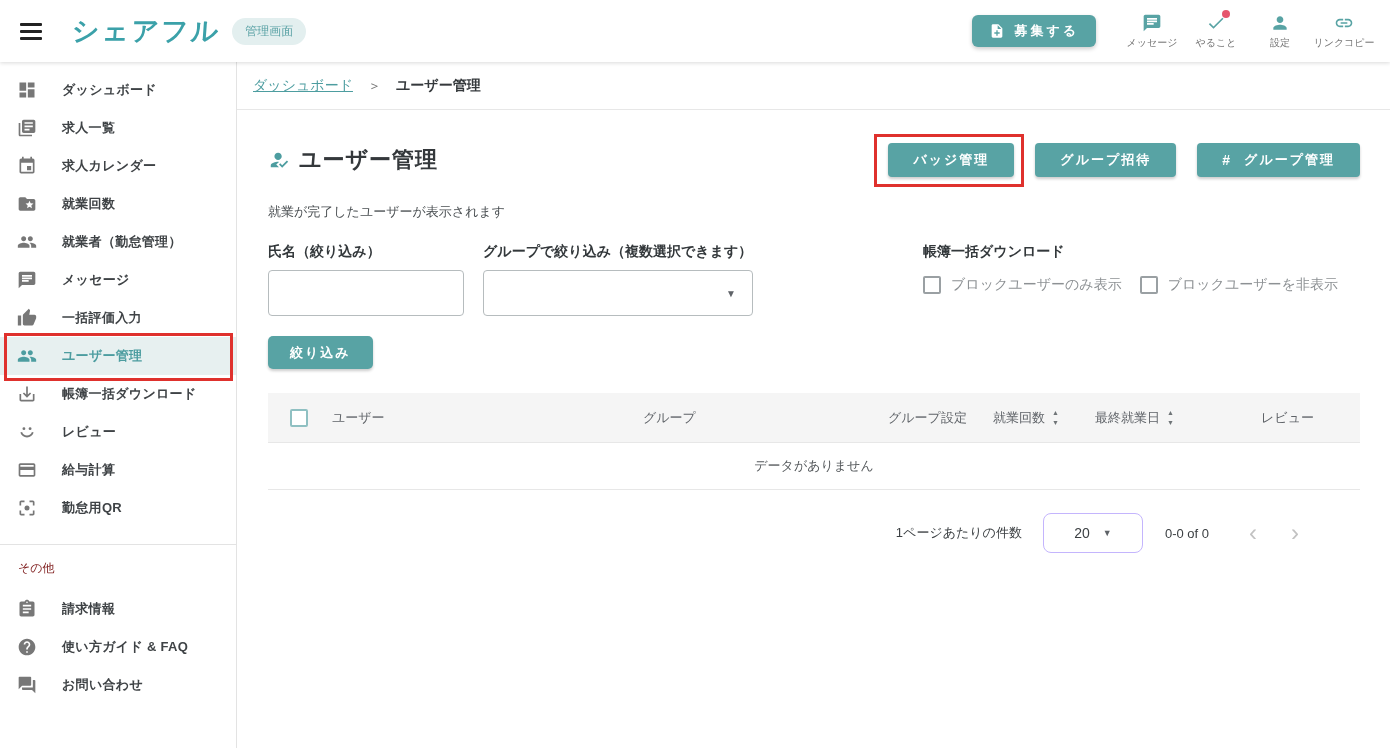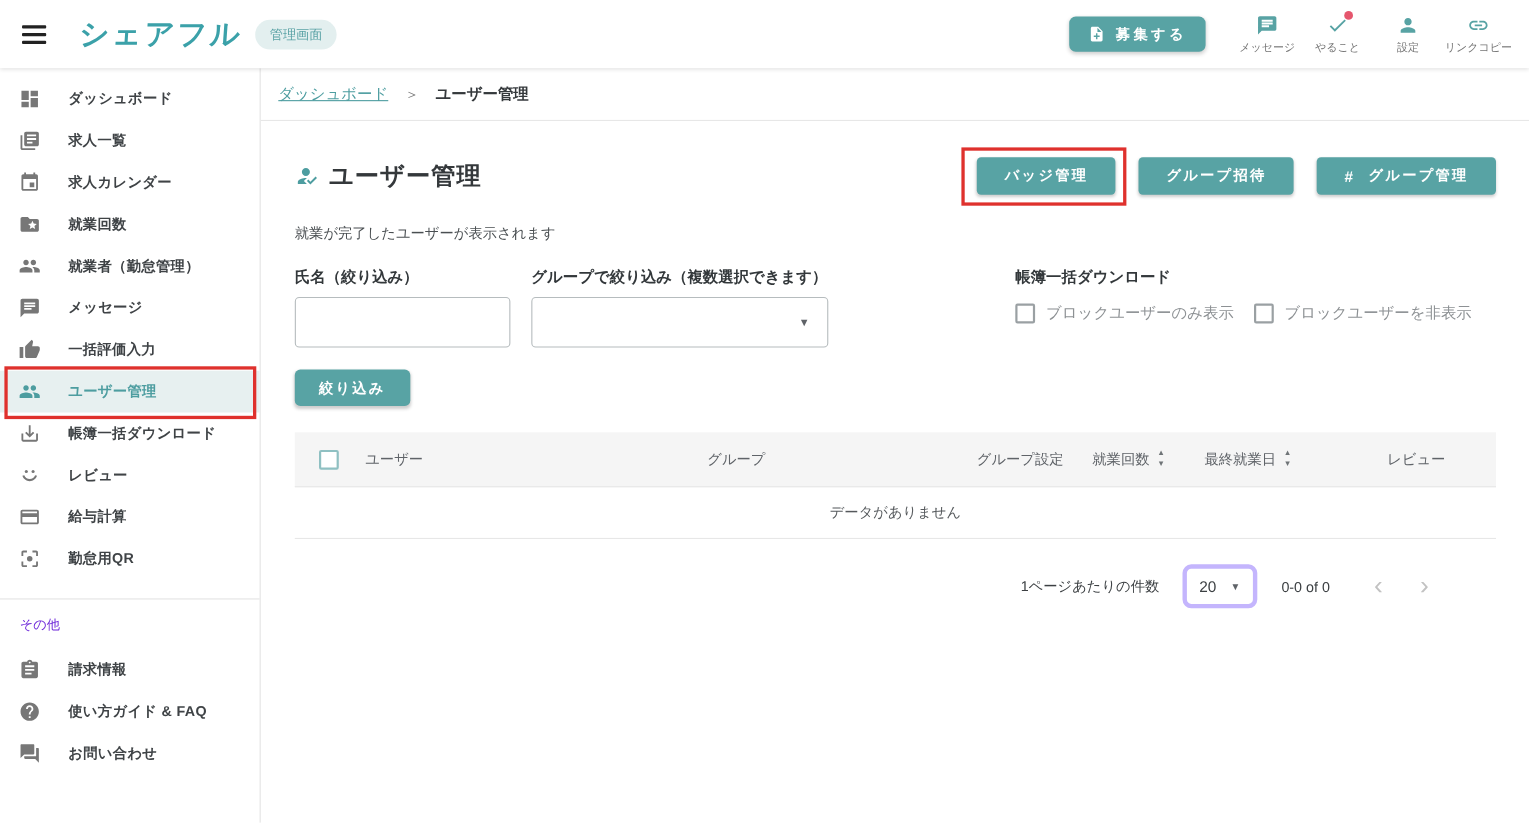--- a/index.html
+++ b/index.html
@@ -31,21 +31,21 @@
   .shell { display:flex; height:686px; }
 
   
   .sidebar { width:237px; flex-shrink:0; border-right:1px solid #e3e3e3; padding-top:9px; background:#fff; }
   .side-item { height:38px; display:flex; align-items:center; padding-left:17px; gap:25px; cursor:pointer; position:relative; }
   .side-item .s-icon { width:20px; height:20px; color:#777; flex-shrink:0; }
   .side-item .s-label { font-size:13px; font-weight:bold; color:#3f4346; letter-spacing:.3px; white-space:nowrap; }
   .side-item.active { background:#e7f0f0; }
   .side-item.active .s-icon, .side-item.active .s-label { color:#4d9da0; }
   .side-divider { border-top:1px solid #e3e3e3; margin:17px 0 15px; }
-  .side-section { font-size:12px; color:#6d28d9; padding-left:18px; margin-bottom:13px; }
+  .side-section { font-size:12px; color:#7f1d1d; padding-left:18px; margin-bottom:13px; }
 
   
   .annot { position:absolute; border:3px solid #df312d; pointer-events:none; z-index:6; }
   .side-annot { top:-4px; bottom:-6px; left:4px; right:3px; }
   .badge-annot { top:-9px; bottom:-10px; left:-14px; right:-10px; }
 
   
   .main { flex:1; min-width:0; display:flex; flex-direction:column; }
   .breadcrumb { height:48px; display:flex; align-items:center; padding-left:16px; border-bottom:1px solid #e7e7e7; font-size:14px; }
   .bc-link { color:#4d9da0; text-decoration:underline; cursor:pointer; }
@@ -94,21 +94,21 @@
   .c5 { flex:0 0 120px; display:flex; align-items:center; gap:7px; }
   .c6 { flex:1; display:flex; justify-content:center; }
   .cb-teal { border-color:#8fc0c2; }
   .sort { display:flex; flex-direction:column; gap:3px; cursor:pointer; }
   .sort span { font-size:7px; line-height:7px; color:#6f7477; }
   .empty-row { height:47px; display:flex; align-items:center; justify-content:center; font-size:13px; color:#55595c;
                border-bottom:1px solid #e7e7e7; }
 
   .pagination { margin-top:23px; display:flex; align-items:center; justify-content:flex-end; padding-right:55px; font-size:13px; color:#3c4043; }
   .pp-label { margin-right:21px; white-space:nowrap; }
-  .pp-select { width:68px; height:40px; border:4px solid #c4b5fd; border-radius:8px; display:flex; align-items:center;
+  .pp-select { width:100px; height:40px; border:1px solid #c4b5fd; border-radius:8px; display:flex; align-items:center;
                justify-content:center; gap:13px; font-size:14px; cursor:pointer; background:#fff; }
   .pp-select .dd-arrow { font-size:9px; }
   .pp-range { margin:0 34px 0 22px; white-space:nowrap; }
   .pg-btn { background:none; border:none; font-size:24px; color:#c2c2c2; cursor:pointer; padding:0 6px; line-height:1;
             font-family:inherit; }
   .pg-btn + .pg-btn { margin-left:22px; }
 </style>
 </head>
 <body>
 

